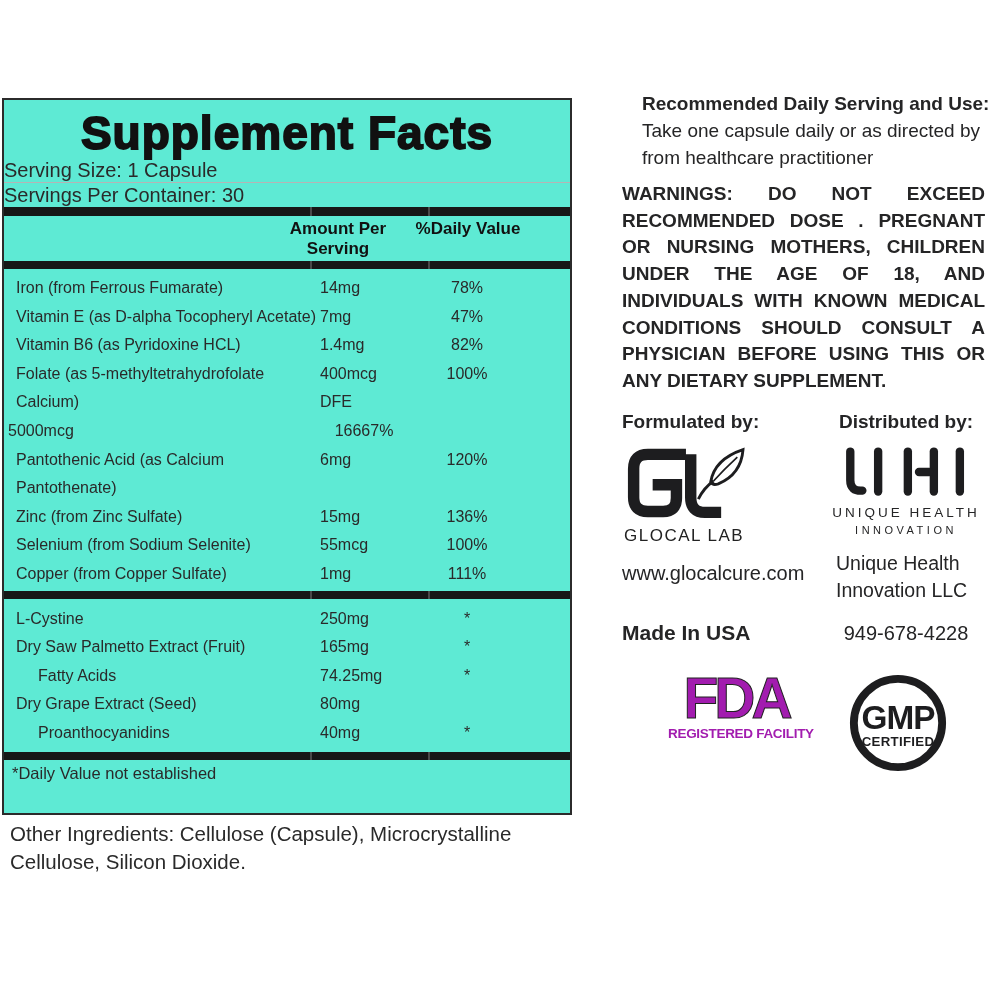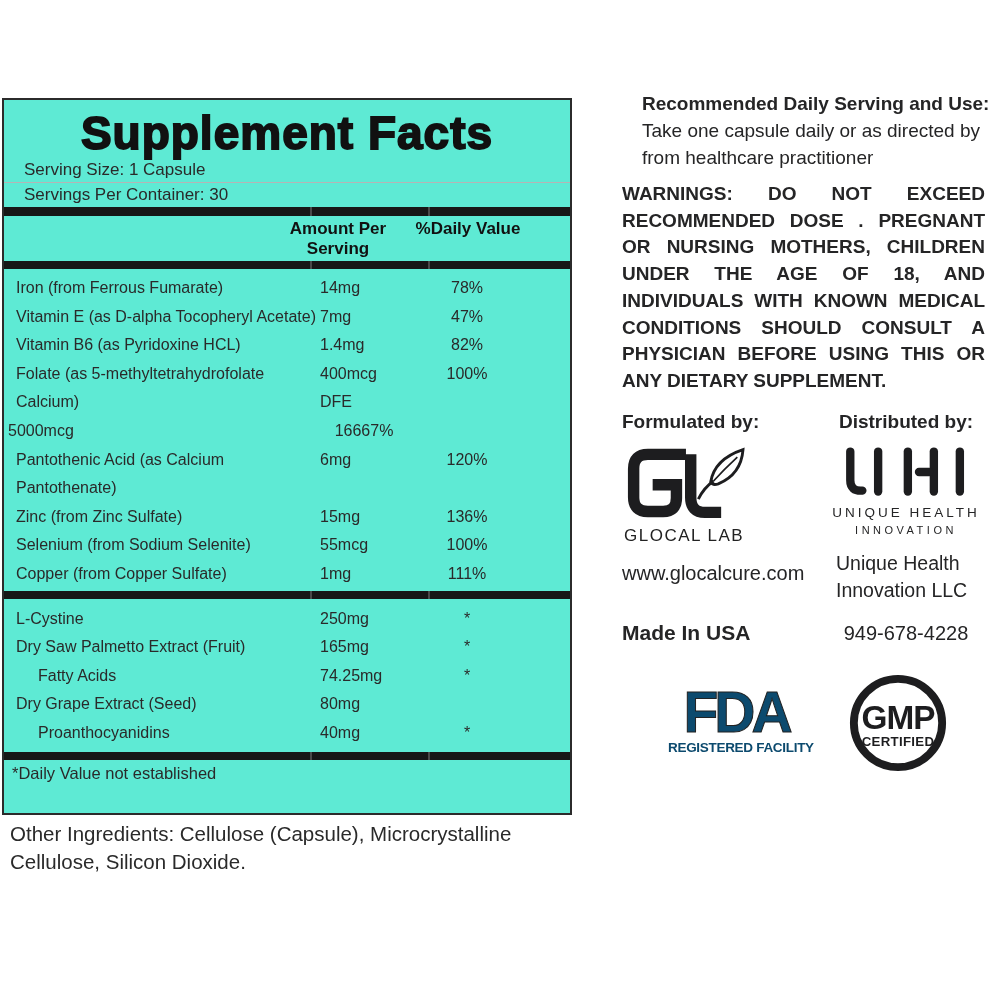--- a/index.html
+++ b/index.html
@@ -3,21 +3,21 @@
 <meta charset="utf-8">
 <style>
   html,body{margin:0;padding:0;background:#fff;}
   .canvas{position:relative;width:1000px;height:1000px;background:#fff;overflow:hidden;
           font-family:"Liberation Sans", sans-serif;color:#222;}
   
   .facts-box{position:absolute;left:2px;top:98px;width:566px;height:713px;
              border:2px solid #2b2b2b;background:#5eead4;box-sizing:content-box;}
   .facts-title{margin-top:8px;text-align:center;font-size:46px;font-weight:bold;
                letter-spacing:1px;color:#111;-webkit-text-stroke:1.8px #111;line-height:50px;}
-  .serving-line{font-size:17px;line-height:24px;padding-left:20px;color:#2a2a2a;}
+  .serving-line{font-size:20px;line-height:24px;padding-left:0;color:#2a2a2a;}
   .serving-size{border-bottom:1px solid #b5b5b5;}
   .thick-bar{position:relative;height:9px;background:#171717;}
   .thick-bar.thin{height:8px;}
   .thick-bar::before,.thick-bar::after{content:"";position:absolute;top:0;bottom:0;width:2px;background:#4a4a4a;}
   .thick-bar::before{left:306px;}
   .thick-bar::after{left:424px;}
   .hdr-row{display:grid;grid-template-columns:270px 120px 140px;padding:3px 16px 2px 4px;}
   .hdr-cell{font-size:17px;font-weight:bold;text-align:center;line-height:20px;color:#111;}
   .rows{padding:5px 0 2px 4px;}
   .rows-2{padding:6px 0 4px 4px;}
@@ -44,21 +44,21 @@
   .gl-logo{margin-top:8px;margin-left:0;}
   .glocal-lab{font-size:17px;letter-spacing:1.5px;color:#222;margin-top:2px;margin-left:2px;}
   .uhi-logo{margin-top:12px;}
   .uhi-line1{font-size:13.5px;letter-spacing:3px;margin-top:3px;white-space:nowrap;}
   .uhi-line2{font-size:11px;letter-spacing:3.5px;margin-top:4px;white-space:nowrap;}
   .website{font-size:20px;margin-top:16px;}
   .dist-name{font-size:19.5px;line-height:27px;margin-top:14px;text-align:left;width:140px;}
   .made-in{font-size:21px;font-weight:bold;margin-top:36px;}
   .phone{font-size:20px;margin-top:18px;}
   .badges{position:absolute;left:622px;top:672px;width:363px;display:flex;align-items:flex-start;}
-  .fda-badge{margin-left:46px;margin-top:14px;width:136px;text-align:center;color:#0c4a6e;}
+  .fda-badge{margin-left:46px;width:136px;text-align:center;color:#a21caf;}
   .fda-text{font-size:57px;font-weight:bold;letter-spacing:-4px;line-height:52px;
             -webkit-text-stroke:1px #222;}
   .fda-sub{font-size:13.5px;font-weight:bold;letter-spacing:-0.3px;margin-top:2px;white-space:nowrap;}
   .gmp-badge{margin-left:auto;margin-right:36px;}
   svg text{font-family:"Liberation Sans", sans-serif;}
 </style>
 </head>
 <body>
 
 <div class="canvas">

